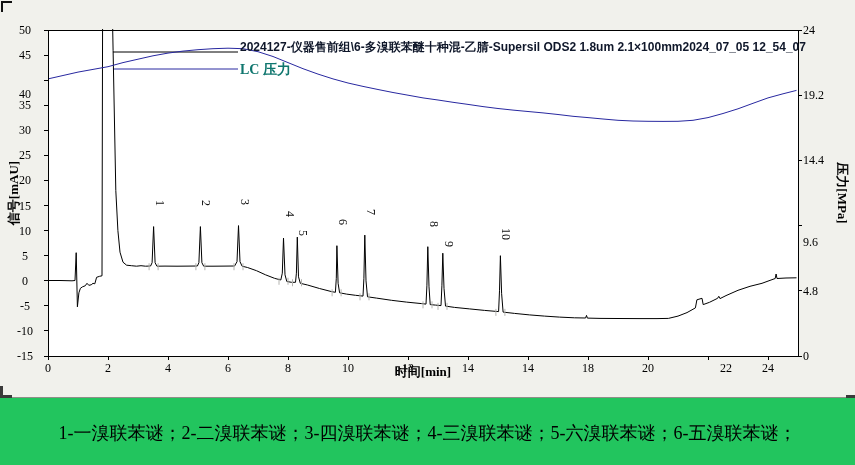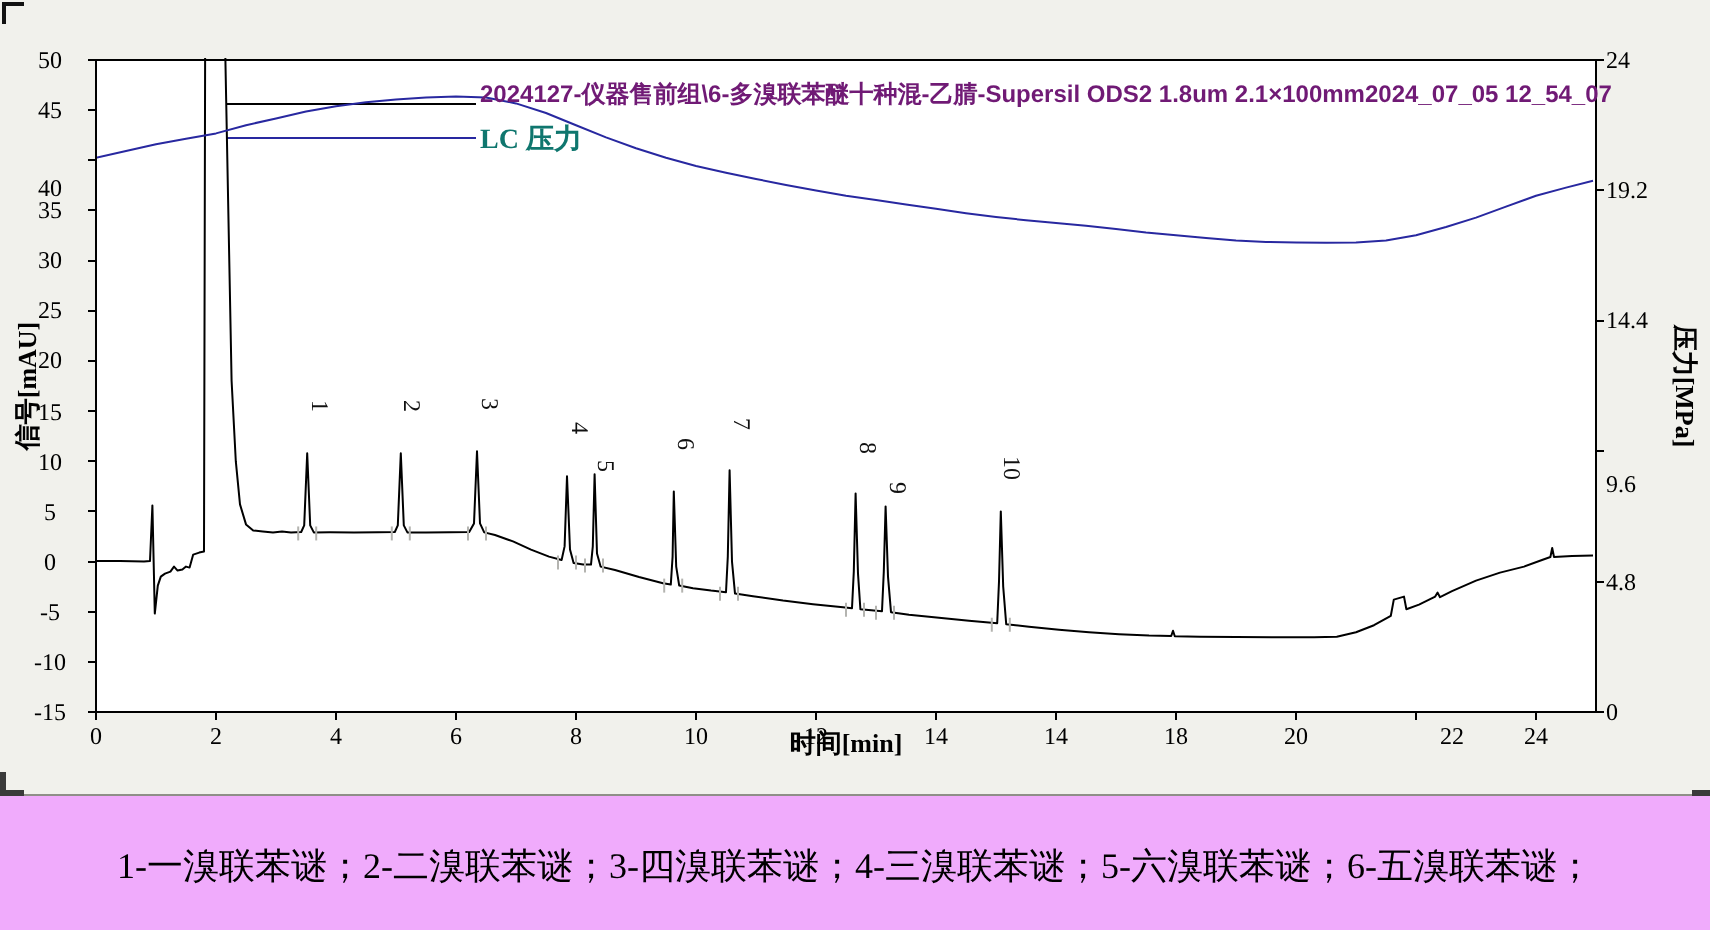--- a/index.html
+++ b/index.html
@@ -14,26 +14,26 @@
   #corner-br{left:846px;top:386px;border-right:3px solid #3a3a3a;border-bottom:3px solid #3a3a3a;}
   #plot-svg{position:absolute;left:0;top:0;}
   .ticklabel{position:absolute;font-size:12px;color:#000;line-height:14px;}
   .ylab{width:38px;text-align:center;}
   .xlab{width:30px;text-align:center;}
   .axis-title{position:absolute;font-size:13px;font-weight:600;color:#000;white-space:nowrap;}
   #ylabel-left{left:14px;top:193px;transform:translate(-50%,-50%) rotate(-90deg);}
   #ylabel-right{left:842px;top:193px;transform:translate(-50%,-50%) rotate(90deg);}
   #xlabel{left:423px;top:372px;transform:translate(-50%,-50%);}
   #chart-title{position:absolute;left:240px;top:39px;font-family:"Liberation Sans","DejaVu Sans",sans-serif;
-    font-size:12px;font-weight:bold;color:#701a75;white-space:nowrap;letter-spacing:0px;}
+    font-size:12px;font-weight:bold;color:#0f172a;white-space:nowrap;letter-spacing:0px;}
   #lc-legend{position:absolute;left:240px;top:61px;font-size:14px;font-weight:bold;color:#0f766e;white-space:nowrap;}
   .peak-label{position:absolute;font-size:12px;color:#111;white-space:nowrap;
     transform:rotate(90deg);transform-origin:0 0;line-height:11px;}
   
-  #caption{position:absolute;left:0;top:398px;width:855px;height:67px;background:#f0abfc;
+  #caption{position:absolute;left:0;top:398px;width:855px;height:67px;background:#22c55e;
     display:flex;flex-direction:column;align-items:center;justify-content:center;padding-top:2px;box-sizing:border-box;}
   .cap-line{font-size:18px;line-height:26px;color:#000;text-align:center;white-space:nowrap;}
 </style>
 </head>
 <body>
 
 <div id="page">
   <div id="panel">
     <div class="corner" id="corner-tl"></div>
     <div class="corner" id="corner-bl"></div>

